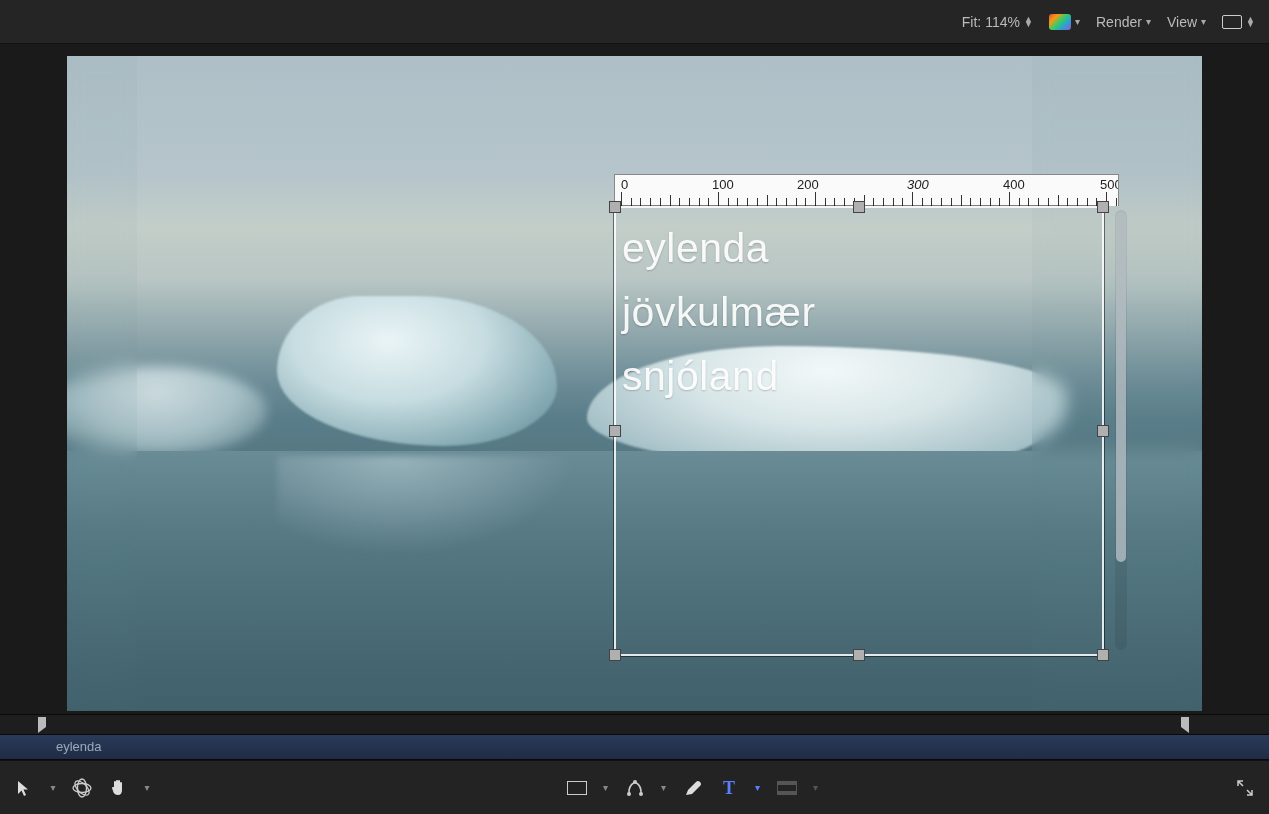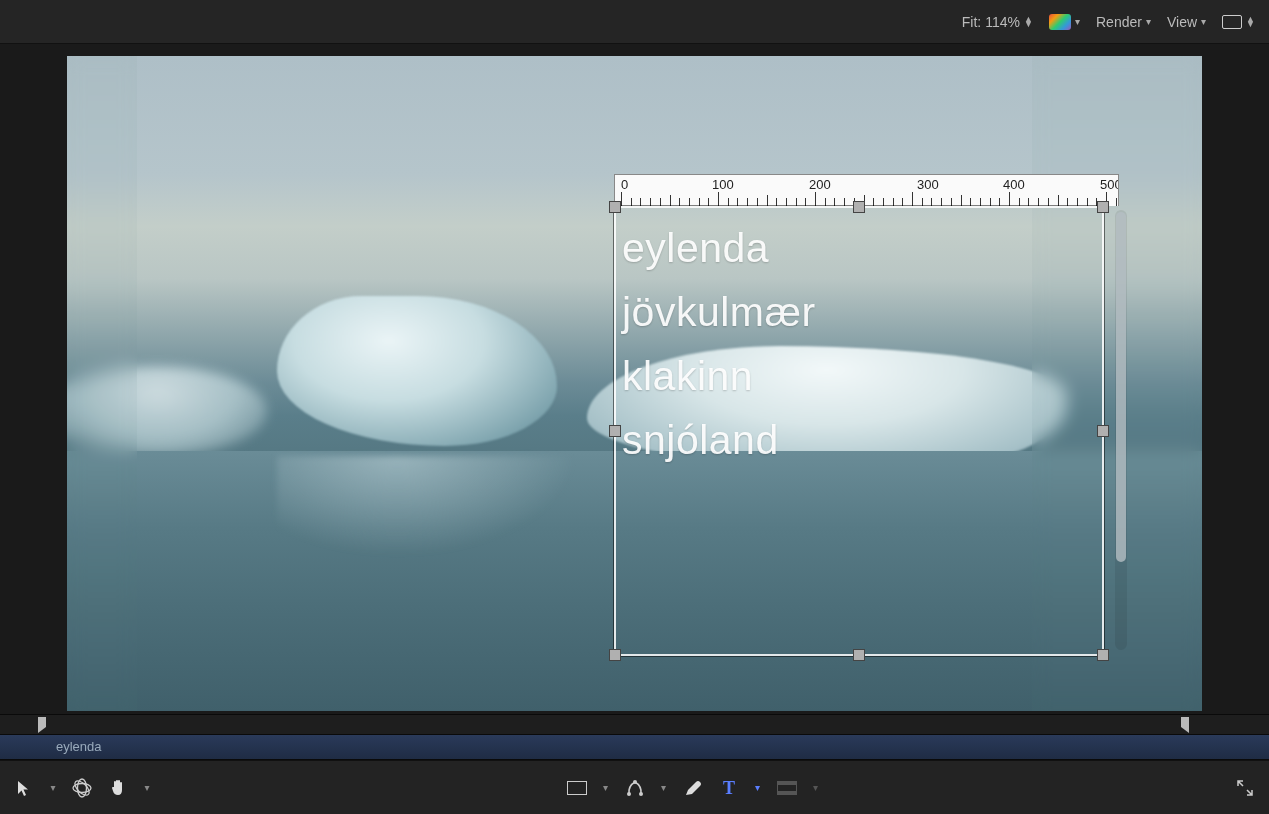--- a/index.html
+++ b/index.html
@@ -232,31 +232,30 @@
           <div class="rtick" style="left: 432.8px;"></div>
           <div class="rtick" style="height: 11px; left: 442.5px;"></div>
           <div class="rtick" style="left: 452.2px;"></div>
           <div class="rtick" style="left: 461.9px;"></div>
           <div class="rtick" style="left: 471.6px;"></div>
           <div class="rtick" style="left: 481.3px;"></div>
           <div class="rtick major" style="left: 491px;"></div>
           <div class="rtick" style="left: 500.7px;"></div>
           <div class="rlabel" style="left: 6px;">0</div>
           <div class="rlabel" style="left: 97px;">100</div>
-          <div class="rlabel" style="left: 194px;">200</div>
-          <div class="rlabel" style="left: 302px;">300</div>
+          <div class="rlabel" style="left: 182px;">200</div>
+          <div class="rlabel" style="left: 292px; font-style: italic;">300</div>
           <div class="rlabel" style="left: 388px;">400</div>
           <div class="rlabel" style="left: 485px;">500</div>
         </div>
     </div>
 
     <div class="text-lines" id="text-lines">
         <div>eylenda</div>
         <div>jövkulmær</div>
-        <div>klakinn</div>
         <div>snjóland</div>
       </div>
 
     <div class="sel-box">
       <div class="handle h-tl"></div>
       <div class="handle h-t"></div>
       <div class="handle h-tr"></div>
       <div class="handle h-l"></div>
       <div class="handle h-r"></div>
       <div class="handle h-bl"></div>

